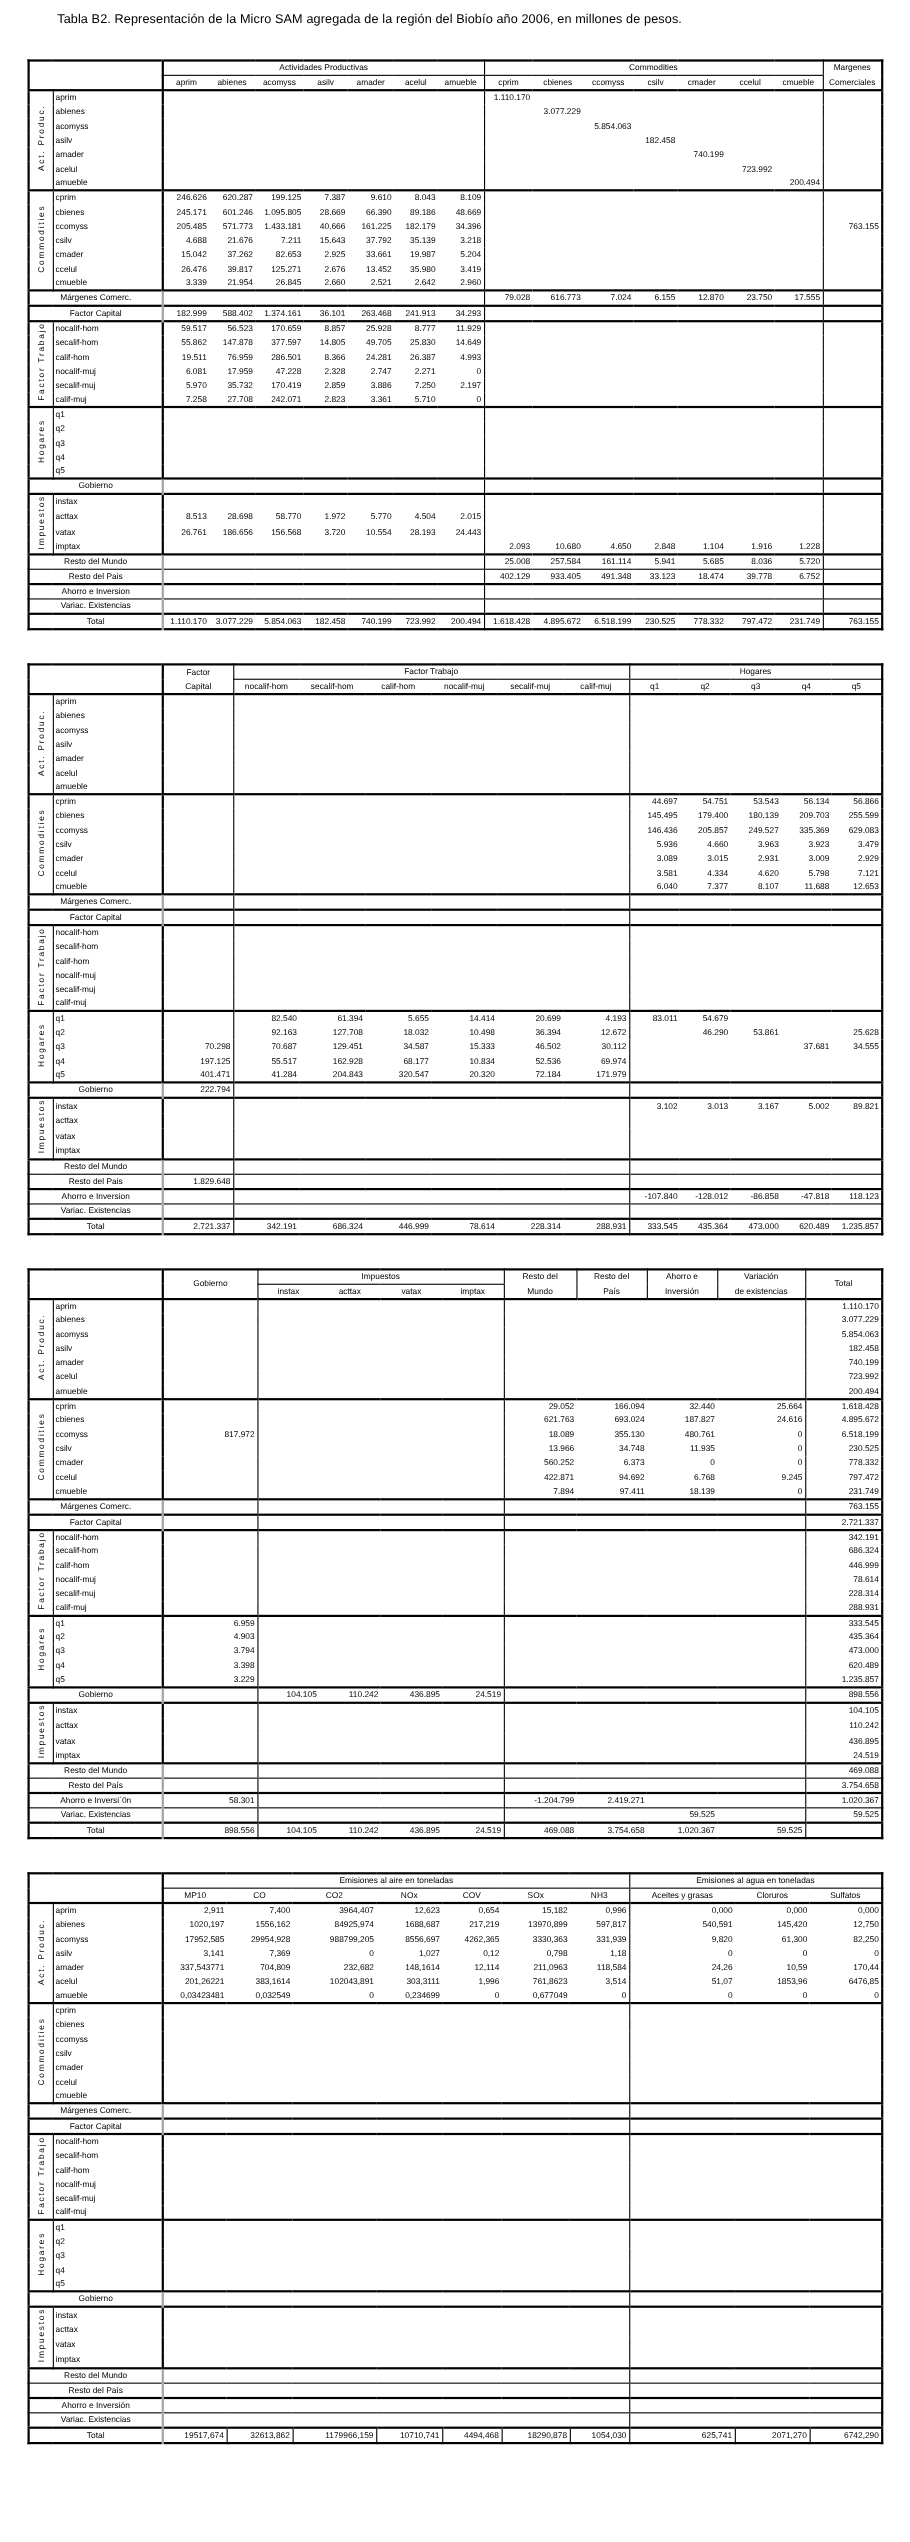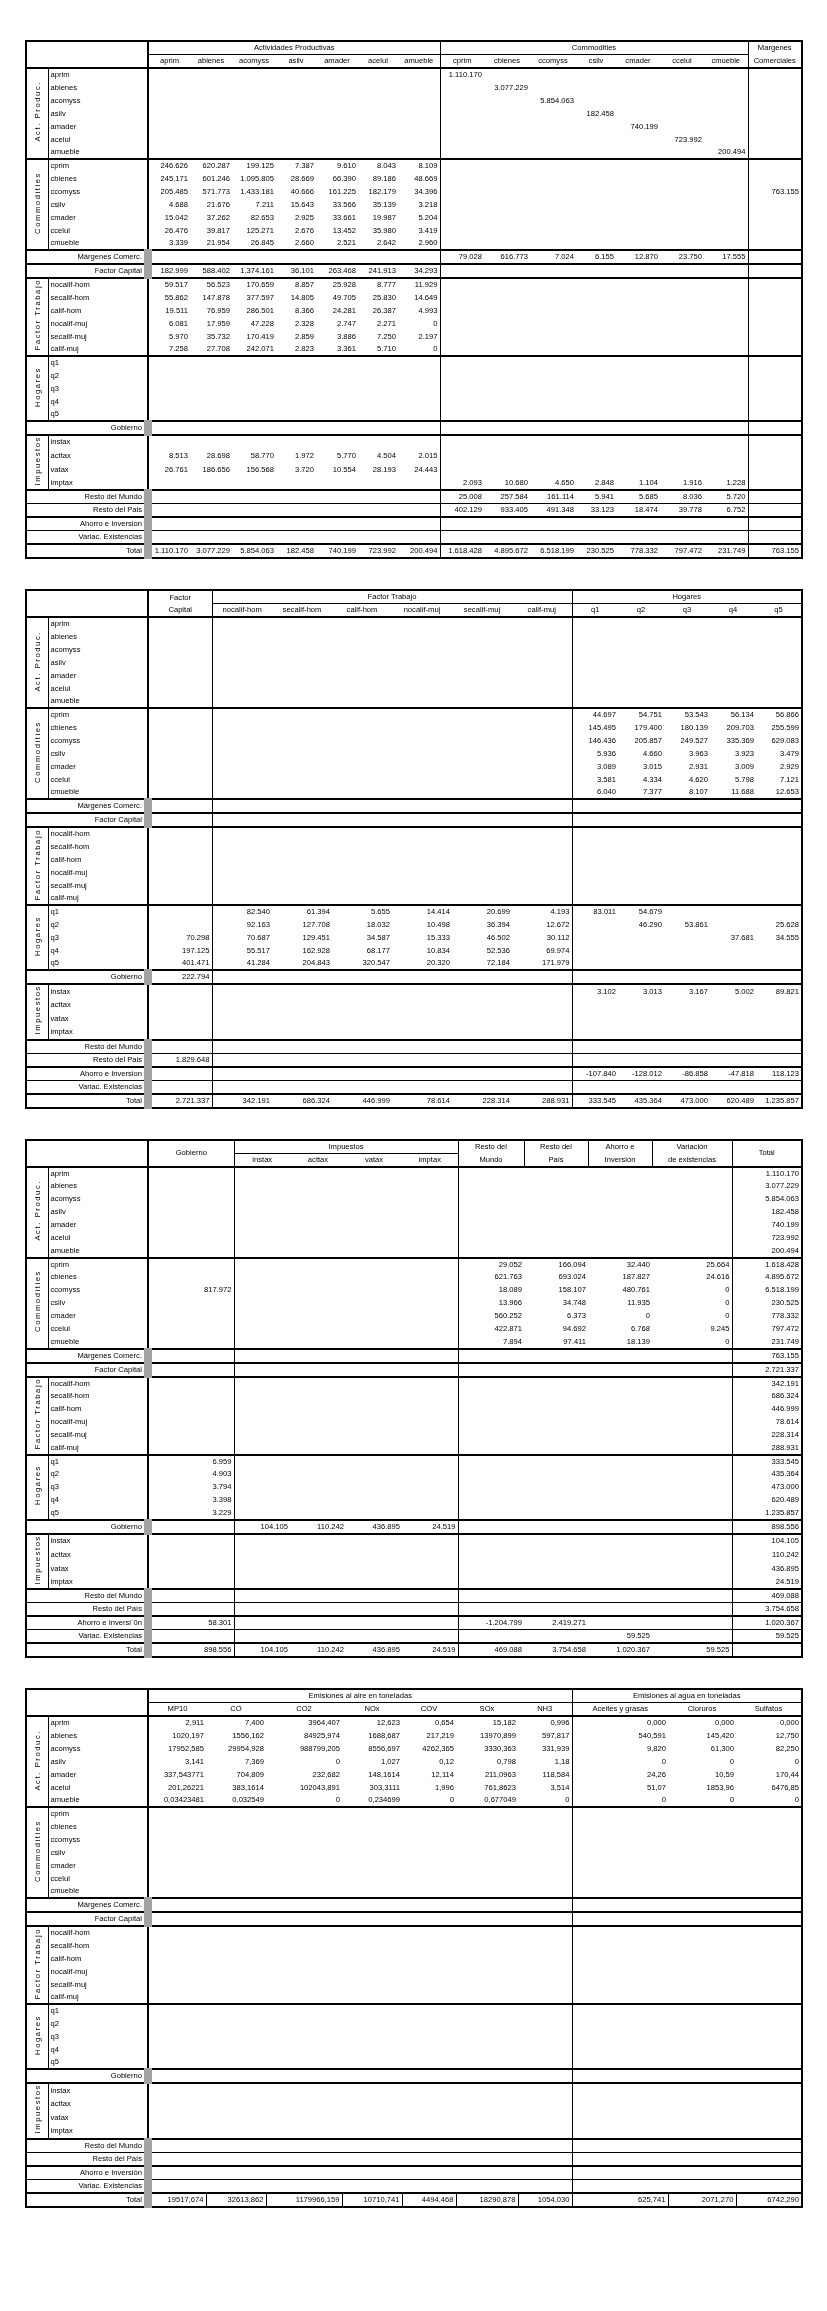--- a/index.html
+++ b/index.html
@@ -15,31 +15,32 @@
   table.sam thead th{text-align:center;vertical-align:middle;}
   table.sam thead tr:last-child th{border-bottom:2px solid #000;}
   th.stub{border-right:2px solid #000;border-bottom:2px solid #000;}
   th.vsep,td.vsep{border-left:1px solid #000;}
   th.hrow0{border-bottom:1px solid #000;}
   th.norb{border-bottom:none;}
   td.glabel{border-right:1px solid #000;text-align:center;vertical-align:middle;padding:0;}
   td.glabel span{display:inline-block;writing-mode:vertical-rl;transform:rotate(180deg);
     font-size:7.6px;letter-spacing:1.6px;line-height:normal;}
   td.rowlabel{text-align:left;padding-left:4px;border-right:2px solid #000;}
-  td.speclabel{text-align:right;border-right:8px solid #a3a3a3;}
+  td.speclabel{text-align:center;border-right:2px solid #a3a3a3;}
   td.num{text-align:right;}
   tr.sec td{border-top:2px solid #000;}
   tr.thin td{border-top:1px solid #000;}
   tr.total td{border-top:2.5px solid #000;}
   table.t3 tr.total td{border-left:1px solid #000;}
 </style>
 </head>
 <body>
 
 <div class="page">
+  <div class="doc-title">Tabla B2. Representación de la Micro SAM agregada de la región del Biobío año 2006, en millones de pesos.</div>
   <div class="tables-wrap" id="tables-wrap">
       <table class="sam t0">
         <colgroup>
           <col style="width: 22px;">
           <col style="width: 100px;">
           <col style="width: 42px;">
           <col style="width: 42px;">
           <col style="width: 44px;">
           <col style="width: 40px;">
           <col style="width: 42px;">
@@ -261,21 +262,21 @@
             <td class="num"></td>
             <td class="num"></td>
             <td class="num vsep">763.155</td>
           </tr>
           <tr>
             <td class="rowlabel">csilv</td>
             <td class="num">4.688</td>
             <td class="num">21.676</td>
             <td class="num">7.211</td>
             <td class="num">15.643</td>
-            <td class="num">33.566</td>
+            <td class="num">37.792</td>
             <td class="num">35.139</td>
             <td class="num">3.218</td>
             <td class="num vsep"></td>
             <td class="num"></td>
             <td class="num"></td>
             <td class="num"></td>
             <td class="num"></td>
             <td class="num"></td>
             <td class="num"></td>
             <td class="num vsep"></td>
@@ -1513,21 +1514,21 @@
             <td class="num vsep">4.895.672</td>
           </tr>
           <tr>
             <td class="rowlabel">ccomyss</td>
             <td class="num">817.972</td>
             <td class="num vsep"></td>
             <td class="num"></td>
             <td class="num"></td>
             <td class="num"></td>
             <td class="num vsep">18.089</td>
-            <td class="num">158.107</td>
+            <td class="num">355.130</td>
             <td class="num">480.761</td>
             <td class="num">0</td>
             <td class="num vsep">6.518.199</td>
           </tr>
           <tr>
             <td class="rowlabel">csilv</td>
             <td class="num"></td>
             <td class="num vsep"></td>
             <td class="num"></td>
             <td class="num"></td>

